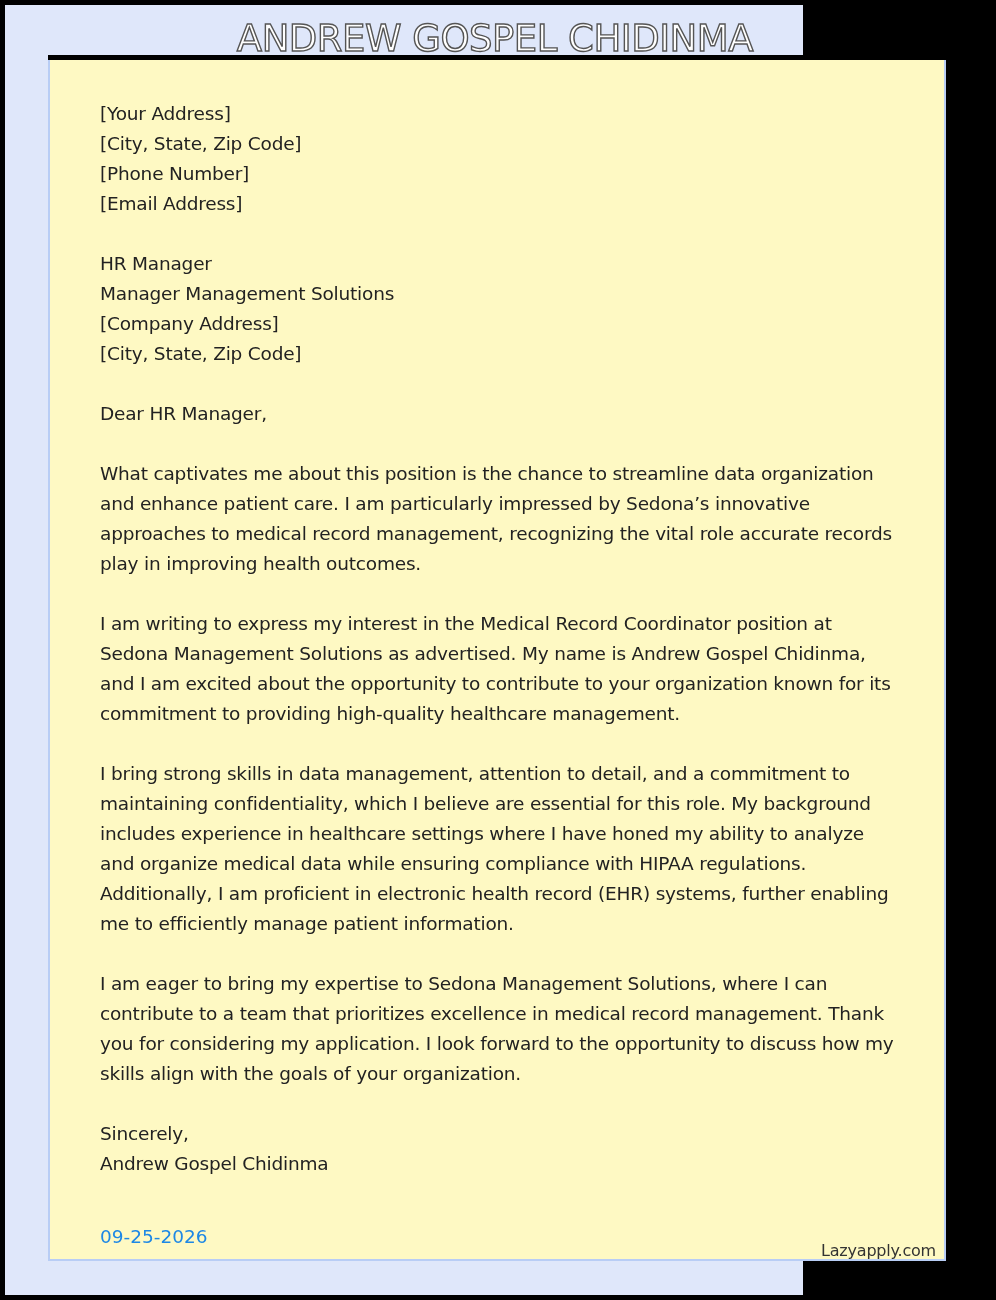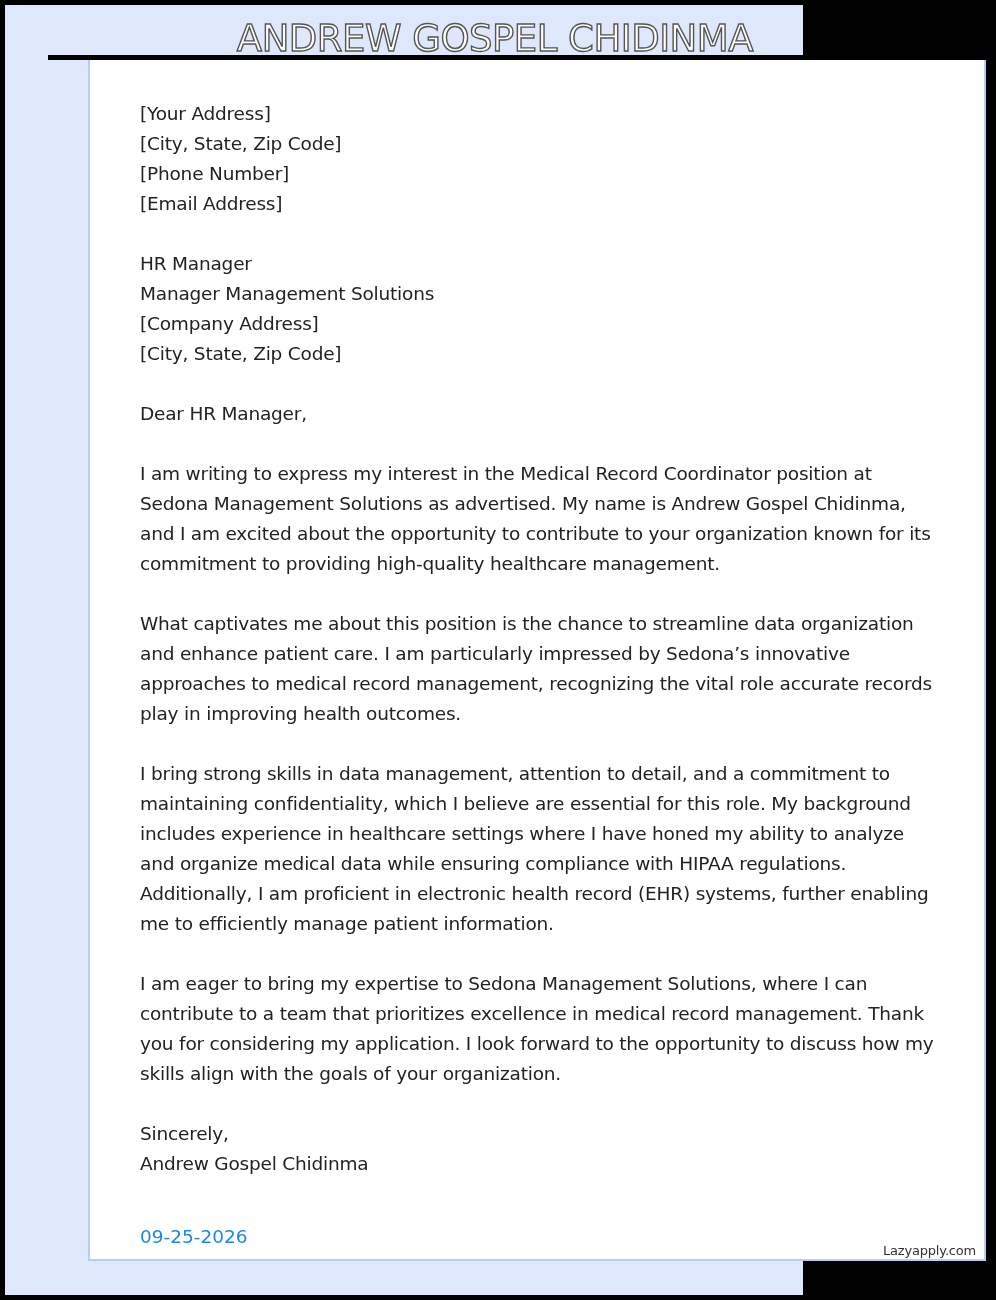--- a/index.html
+++ b/index.html
@@ -43,25 +43,24 @@
       width: 898px;
       height: 5px;
       background: #000;
     }
     .page {
       position: absolute;
       left: 43px;
       top: 55px;
       width: 894px;
       height: 1199px;
-      background: #ffffff;
+      background: #fef9c3;
       border-left: 2px solid #b8cdf5;
       border-right: 2px solid #b8cdf5;
       border-bottom: 2px solid #b8cdf5;
-      margin-left: 40px;
     }
     .letter {
       position: absolute;
       left: 50px;
       top: 39px;
       width: 800px;
       font-size: 18.5px;
       line-height: 30px;
       color: #222;
       letter-spacing: -0.2px;
@@ -74,21 +73,21 @@
       left: 50px;
       top: 1162px;
       font-size: 18.5px;
       line-height: 30px;
       color: #1e88e5;
     }
     .watermark {
       position: absolute;
       right: 8px;
       bottom: 0px;
-      font-size: 13px;
+      font-size: 16px;
       line-height: 16px;
       color: #333;
       letter-spacing: -0.2px;
     }
   </style>
 </head>
 <body>
 
 <div class="frame">
   <h1 class="name-header">ANDREW GOSPEL CHIDINMA</h1>
@@ -108,22 +107,22 @@
       <div>
         <span class="line">HR Manager</span>
         <span class="line">Manager Management Solutions</span>
         <span class="line">[Company Address]</span>
         <span class="line">[City, State, Zip Code]</span>
       </div>
       <span class="gap"></span>
 
       <p class="para">Dear HR Manager,</p>
 
+      <p class="para">What captivates me about this position is the chance to streamline data organization and enhance patient care. I am particularly impressed by Sedona’s innovative approaches to medical record management, recognizing the vital role accurate records play in improving health outcomes.</p>
       <p class="para">I am writing to express my interest in the Medical Record Coordinator position at Sedona Management Solutions as advertised. My name is Andrew Gospel Chidinma, and I am excited about the opportunity to contribute to your organization known for its commitment to providing high-quality healthcare management.</p>
-      <p class="para">What captivates me about this position is the chance to streamline data organization and enhance patient care. I am particularly impressed by Sedona’s innovative approaches to medical record management, recognizing the vital role accurate records play in improving health outcomes.</p>
       <p class="para">I bring strong skills in data management, attention to detail, and a commitment to maintaining confidentiality, which I believe are essential for this role. My background includes experience in healthcare settings where I have honed my ability to analyze and organize medical data while ensuring compliance with HIPAA regulations. Additionally, I am proficient in electronic health record (EHR) systems, further enabling me to efficiently manage patient information.</p>
       <p class="para">I am eager to bring my expertise to Sedona Management Solutions, where I can contribute to a team that prioritizes excellence in medical record management. Thank you for considering my application. I look forward to the opportunity to discuss how my skills align with the goals of your organization.</p>
 
       <div>
         <span class="line">Sincerely,</span>
         <span class="line">Andrew Gospel Chidinma</span>
       </div>
     </div>
 
     <div class="date-stamp">09-25-2026</div>

